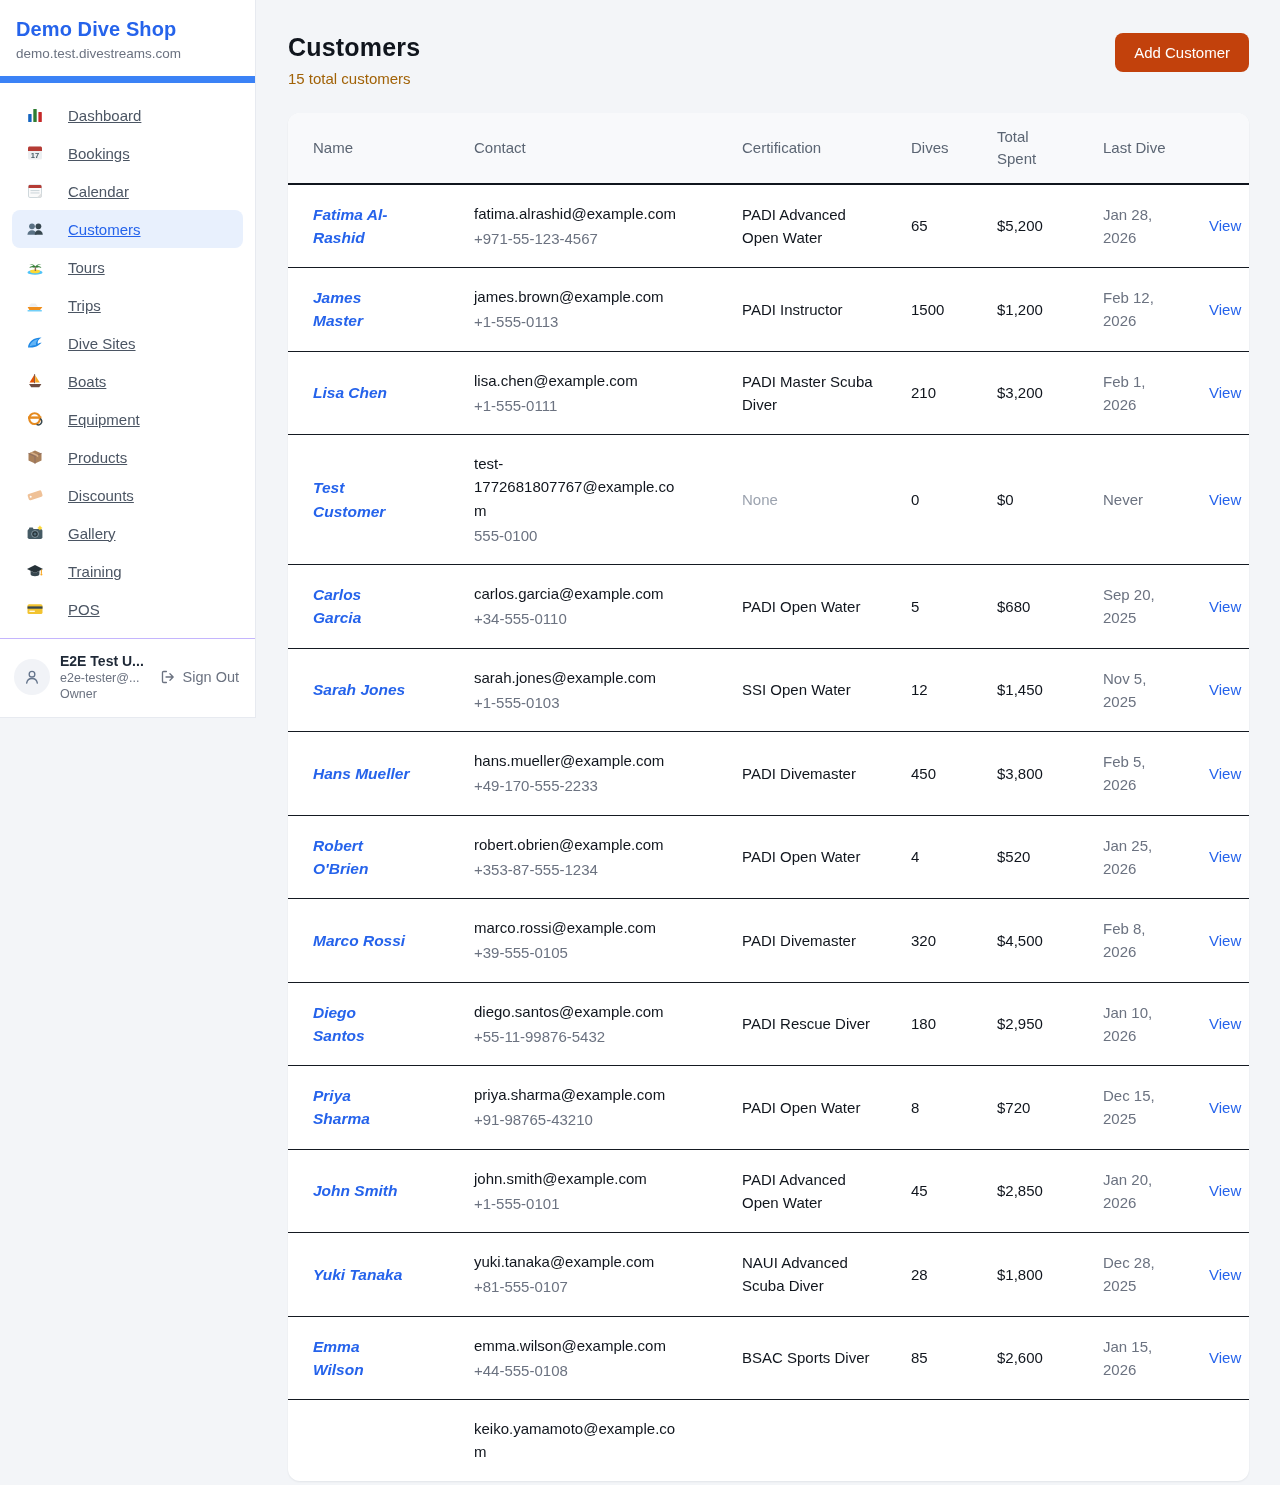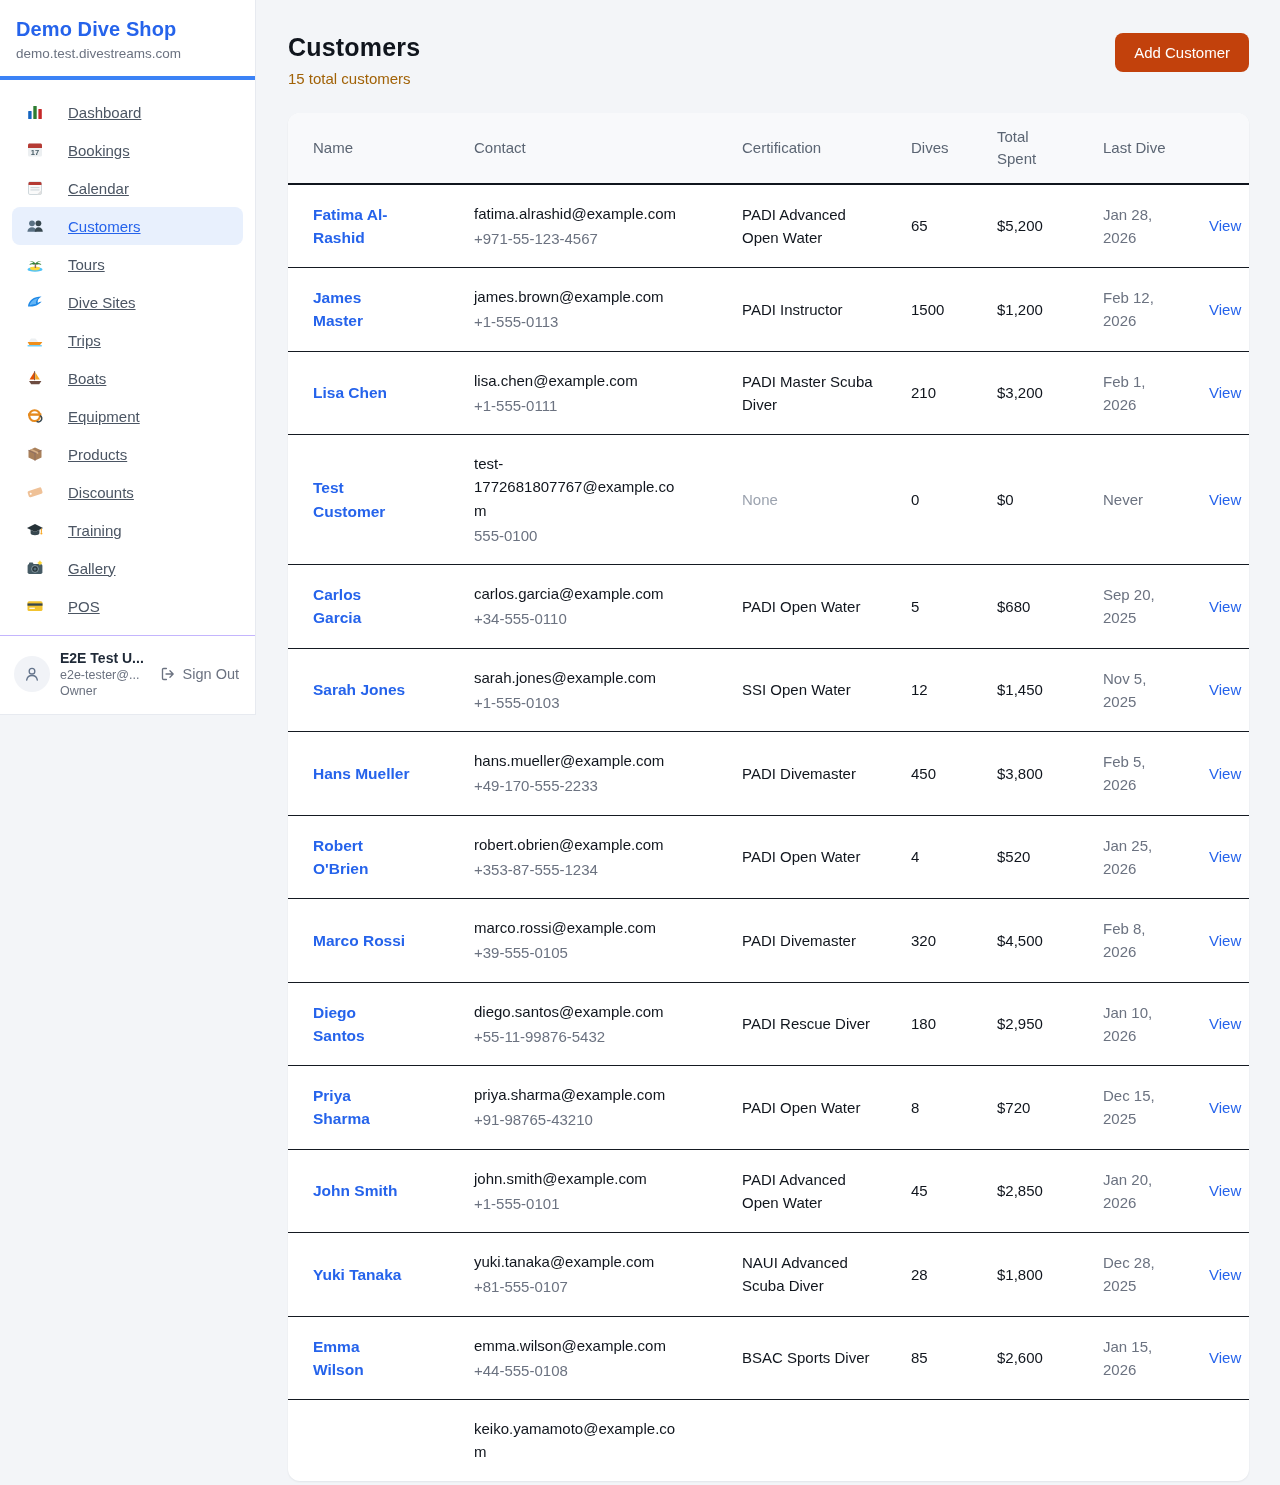--- a/index.html
+++ b/index.html
@@ -11,21 +11,21 @@
     position:relative;
   }
   
   .sidebar {
     position:absolute; top:0; left:0; width:256px;
     background:#ffffff;
     border-right:1px solid #e7eaf0;
     border-bottom:1px solid #e7eaf0;
     padding-bottom:0;
   }
-  .brand { padding:18px 16px 15px; border-bottom:4px solid #3b82f6; }
+  .brand { padding:18px 16px 15px; border-bottom:7px solid #3b82f6; }
   .brand-name { font-size:20px; font-weight:bold; color:#2563eb; letter-spacing:.1px; }
   .brand-domain { font-size:13.5px; color:#6b7280; margin-top:5px; }
   .nav { padding:13px 12px 10px; }
   .nav-item {
     display:flex; align-items:center; gap:24px;
     padding:10px 14px; border-radius:8px;
     font-size:15px; color:#4b5563; cursor:pointer;text-decoration:underline;
   }
   .nav-item .ico { width:18px; height:18px; flex:0 0 18px; display:inline-flex; }
   .nav-item.active { background:#e8f0fd; color:#2563eb; font-weight:500; }
@@ -83,21 +83,21 @@
     background:#f8f9fb; color:#5b6573; font-weight:normal; text-align:left;
     padding:13px 16px; line-height:1.45; vertical-align:middle;
     border-bottom:2px solid #10151d;
   }
   thead th:first-child { padding-left:25px; }
   tbody td { padding:17px 16px; vertical-align:middle; line-height:1.55; }
   tbody td:first-child { padding-left:25px; }
   tbody tr + tr td { border-top:1px solid #151a22; }
   .name-link {
     color:#2563eb; font-weight:600; font-size:15.5px; text-decoration:none;
-    display:inline-block; max-width:97px; line-height:1.5;
+    display:inline-block; max-width:97px; line-height:1.5;font-style:italic;
   }
   .contact-wrap { max-width:208px; overflow-wrap:break-word; }
   .contact-email { color:#10151d; }
   .contact-phone { color:#6b7280; margin-top:2px; }
   .cert { color:#10151d; }
   .cert.muted { color:#9ca3af; }
   .num { color:#10151d; }
   .last-dive { color:#6b7280; }
   .view-link { color:#2563eb; text-decoration:none; font-weight:500; }
 </style>
@@ -161,35 +161,35 @@
             <ellipse cx="9" cy="13.4" rx="5" ry="1.8" fill="#fdd835"></ellipse>
             <path d="M9.4 13V8.2" stroke="#8d6e63" stroke-width="1.4"></path>
             <path d="M9.4 8.2C7.4 6 5.2 5.6 3.4 6.8c2-.4 3.6.2 4.6 1.4-2.4-.4-3.8.4-4.6 1.8 1.8-1 3.6-.8 5-.2M9.4 8.2c2-2.2 4.2-2.6 6-1.4-2-.4-3.6.2-4.6 1.4 2.4-.4 3.8.4 4.6 1.8-1.8-1-3.6-.8-5-.2" fill="#2e7d32"></path>
           </svg>
         </span>
       <span>Tours</span>
     </div>
     <div class="nav-item">
       <span class="ico">
           <svg viewBox="0 0 18 18" width="18" height="18">
-            <path d="M2 13.5C2.6 7.5 7.5 3.5 15.5 3.5c-3.2 1.8-4.4 4-3.6 6.4.9-1 2.2-1.4 3.8-1.2-3 1.6-3.8 5.3-13.7 4.8z" fill="#1e88e5"></path>
-            <path d="M3.5 12.6c.8-4 4-6.8 9-7.4-2.2 1.6-3 3.6-2.4 5.8-3 .2-5 .8-6.6 1.6z" fill="#64b5f6"></path>
-          </svg>
-        </span>
-      <span>Dive Sites</span>
-    </div>
-    <div class="nav-item">
-      <span class="ico">
-          <svg viewBox="0 0 18 18" width="18" height="18">
             <path d="M5 7.5h4.5l2.6 3.3H2.6z" fill="#eceff1"></path>
             <path d="M1.6 11h14.8l-2.4 3H3.4z" fill="#ef8e1b"></path>
             <path d="M1.6 14.8h14.2" stroke="#4fc3f7" stroke-width="1.2"></path>
           </svg>
         </span>
       <span>Trips</span>
+    </div>
+    <div class="nav-item">
+      <span class="ico">
+          <svg viewBox="0 0 18 18" width="18" height="18">
+            <path d="M2 13.5C2.6 7.5 7.5 3.5 15.5 3.5c-3.2 1.8-4.4 4-3.6 6.4.9-1 2.2-1.4 3.8-1.2-3 1.6-3.8 5.3-13.7 4.8z" fill="#1e88e5"></path>
+            <path d="M3.5 12.6c.8-4 4-6.8 9-7.4-2.2 1.6-3 3.6-2.4 5.8-3 .2-5 .8-6.6 1.6z" fill="#64b5f6"></path>
+          </svg>
+        </span>
+      <span>Dive Sites</span>
     </div>
     <div class="nav-item">
       <span class="ico">
           <svg viewBox="0 0 18 18" width="18" height="18">
             <path d="M8.6 2.2v9" stroke="#6d4c41" stroke-width="1"></path>
             <path d="M8.2 3 8.2 10.6 3.6 10.6 Z" fill="#e65100"></path>
             <path d="M9.2 3.2 13.8 10.6 9.2 10.6 Z" fill="#f9a825"></path>
             <path d="M3 12h12.4l-2.2 3.2H5.2z" fill="#6d4c41"></path>
           </svg>
         </span>
@@ -219,44 +219,44 @@
     <div class="nav-item">
       <span class="ico">
           <svg viewBox="0 0 18 18" width="18" height="18">
             <g transform="rotate(-18 9 9)">
               <rect x="1.8" y="6" width="14.4" height="6.6" rx="1.6" fill="#efc197"></rect>
               <circle cx="4.4" cy="9.3" r="1" fill="#fff"></circle>
             </g>
           </svg>
         </span>
       <span>Discounts</span>
-    </div>
-    <div class="nav-item">
-      <span class="ico">
-          <svg viewBox="0 0 18 18" width="18" height="18">
-            <path d="M9 3 17 7 9 11 1 7Z" fill="#263238"></path>
-            <path d="M4.6 8.8v3.4c0 1 2 2 4.4 2s4.4-1 4.4-2V8.8L9 11z" fill="#37474f"></path>
-            <path d="M15.4 7.6v4.2" stroke="#f9a825" stroke-width="1.1"></path>
-            <circle cx="15.4" cy="12.4" r="1" fill="#f9a825"></circle>
-          </svg>
-        </span>
-      <span>Training</span>
     </div>
     <div class="nav-item">
       <span class="ico">
           <svg viewBox="0 0 18 18" width="18" height="18">
             <rect x="1.6" y="5" width="14.8" height="10" rx="1.8" fill="#455a64"></rect>
             <rect x="3" y="3.4" width="4.2" height="2.6" rx="0.8" fill="#455a64"></rect>
             <circle cx="9" cy="10" r="3.4" fill="#263238" stroke="#90a4ae" stroke-width="0.9"></circle>
             <circle cx="9" cy="10" r="1.5" fill="#546e7a"></circle>
             <circle cx="13.9" cy="3.9" r="1.7" fill="#fdd835"></circle>
             <path d="M13.9 1.6v4.6M11.6 3.9h4.6" stroke="#fdd835" stroke-width="0.8"></path>
           </svg>
         </span>
       <span>Gallery</span>
+    </div>
+    <div class="nav-item">
+      <span class="ico">
+          <svg viewBox="0 0 18 18" width="18" height="18">
+            <path d="M9 3 17 7 9 11 1 7Z" fill="#263238"></path>
+            <path d="M4.6 8.8v3.4c0 1 2 2 4.4 2s4.4-1 4.4-2V8.8L9 11z" fill="#37474f"></path>
+            <path d="M15.4 7.6v4.2" stroke="#f9a825" stroke-width="1.1"></path>
+            <circle cx="15.4" cy="12.4" r="1" fill="#f9a825"></circle>
+          </svg>
+        </span>
+      <span>Training</span>
     </div>
     <div class="nav-item">
       <span class="ico">
           <svg viewBox="0 0 18 18" width="18" height="18">
             <rect x="1.5" y="4.2" width="15" height="9.8" rx="1.6" fill="#f2c330"></rect>
             <rect x="1.5" y="6.4" width="15" height="2.3" fill="#37474f"></rect>
             <rect x="3.4" y="10.6" width="5.4" height="1.4" fill="#fff8e1"></rect>
           </svg>
         </span>
       <span>POS</span>

